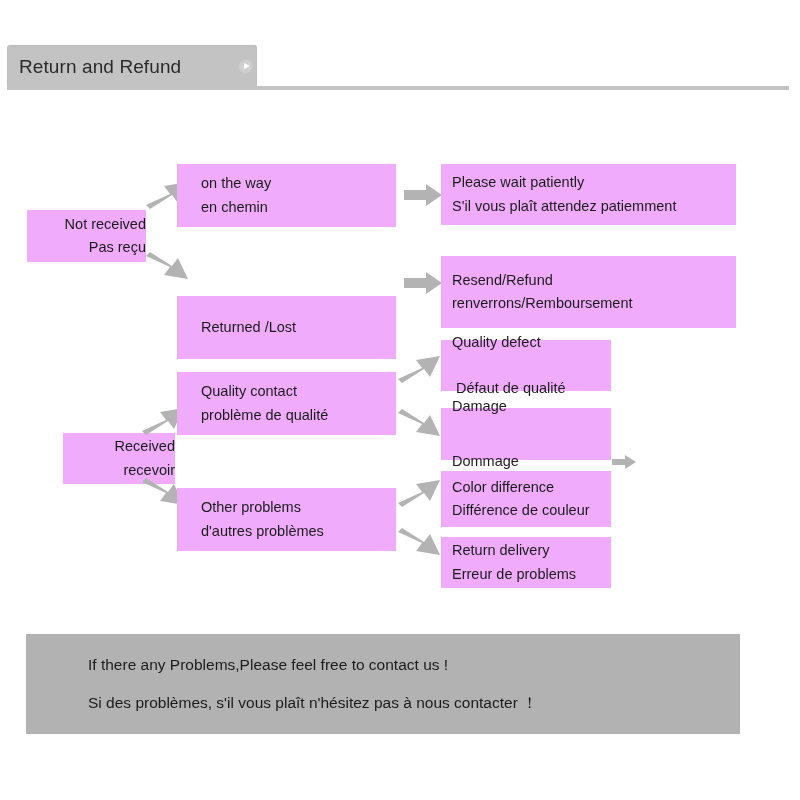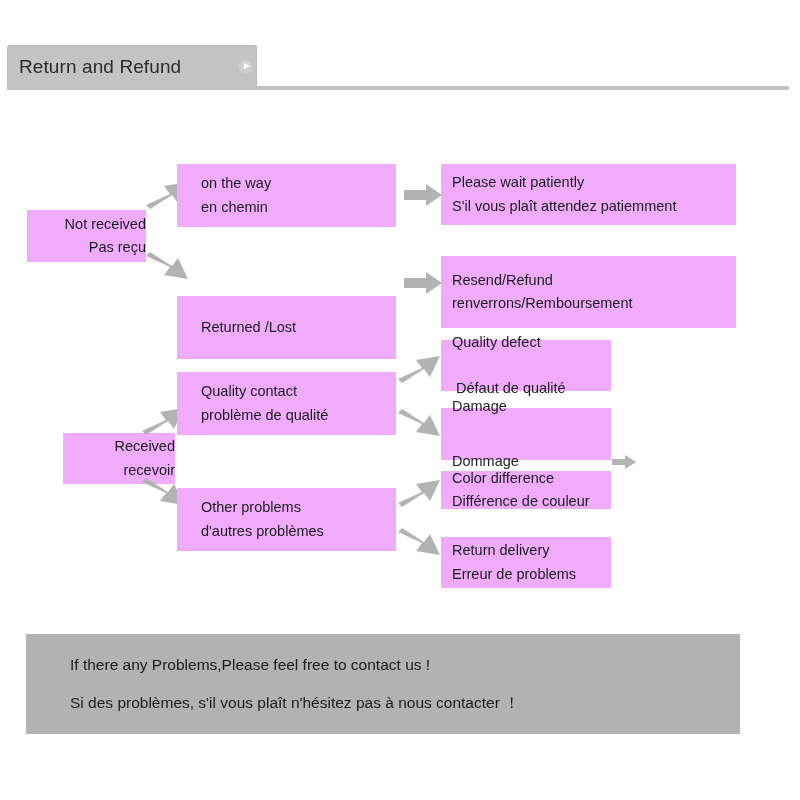--- a/index.html
+++ b/index.html
@@ -106,21 +106,21 @@
   .box.tall .small { font-size: 13px; }
 
   
   .banner {
     position: absolute;
     background: #b2b2b2;
     box-sizing: border-box;
     display: flex;
     flex-direction: column;
     justify-content: center;
-    padding-left: 44px;
+    padding-left: 62px;
   }
   .banner .line {
     font-size: 15.5px;
     line-height: 2.45;
     color: #1c1c1c;
     white-space: nowrap;
   }
 
   
   .arrow {
@@ -239,21 +239,21 @@
   <div class="box left2" style="left:441px; top:340px; width:170px; height:51px;">
     <span class="line">Quality defect</span>
     <span class="line" style="padding-left:4px;margin-top:23px;">Défaut de qualité</span>
   </div>
 
   <div class="box left2" style="left:441px; top:408px; width:170px; height:52px;gap:32px;">
     <span class="line">Damage</span>
     <span class="line">Dommage</span>
   </div>
 
-  <div class="box left2" style="left:441px; top:471px; width:170px; height:38px;">
+  <div class="box left2" style="left:441px; top:471px; width:170px; height:56px;">
     <span class="line">Color difference</span>
     <span class="line">Différence de couleur</span>
   </div>
 
   <div class="box left2" style="left:441px; top:537px; width:170px; height:51px;">
     <span class="line">Return delivery</span>
     <span class="line">Erreur de problems</span>
   </div>
 
   <div class="arrow" style="left:612px; top:455px; width:24px; height:14px;">

